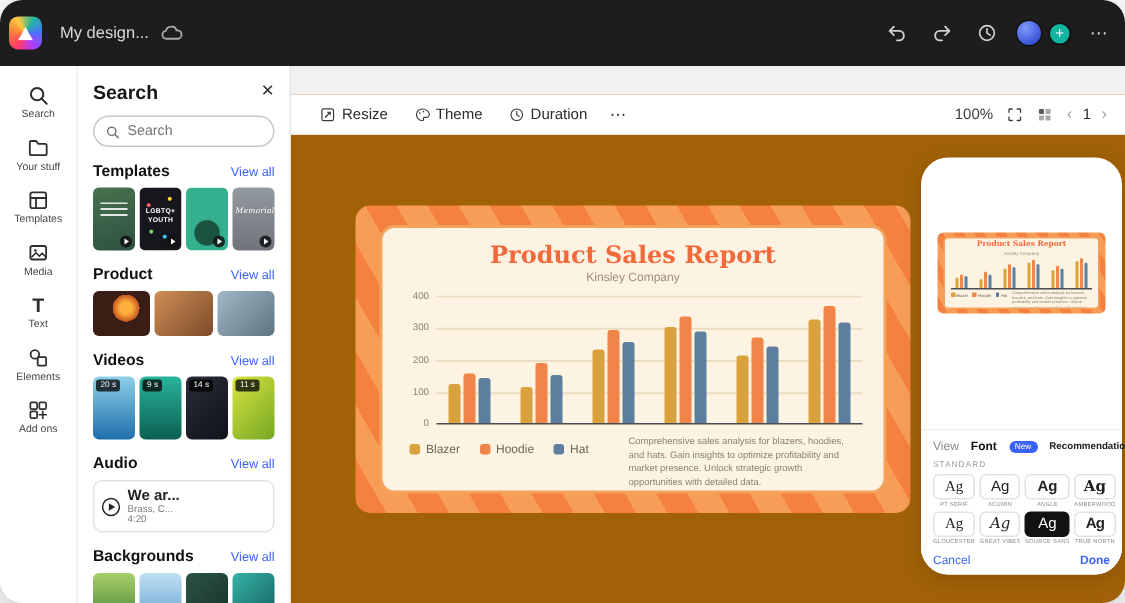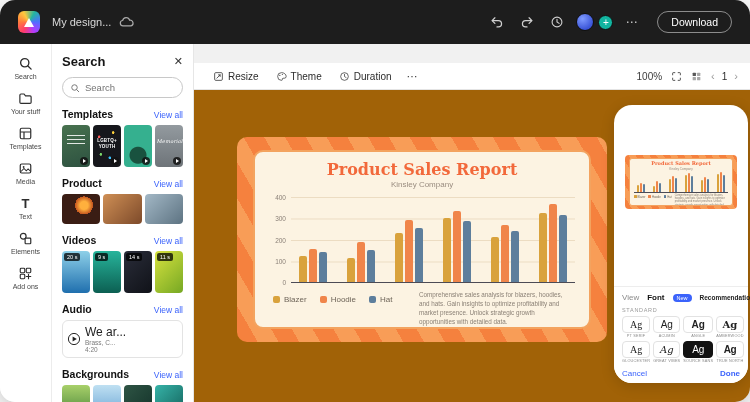--- a/index.html
+++ b/index.html
@@ -3,21 +3,21 @@
 <meta charset="utf-8">
 <style>
   :root{ --accent:#3B63FB; }
   *{box-sizing:border-box; margin:0; padding:0;}
   body{margin:0; background:#ffffff; font-family:"Liberation Sans",sans-serif;}
   .app{position:relative; width:750px; height:402px; border-radius:15px; overflow:hidden;
        background:#f1f1f1; box-shadow:0 6px 28px rgba(0,0,0,.28);}
 
   
   .topbar{position:absolute; top:0; left:0; right:0; height:44px; background:#1d1d1d;
-          display:flex; align-items:center; padding:0 18px; gap:8px; z-index:9;}
+          display:flex; align-items:center; padding:0 6px; gap:8px; z-index:9;}
   .logo{width:22px; height:22px; border-radius:6px; flex:0 0 auto;
         background:conic-gradient(from 210deg,#ff3b6b,#ff7a3d,#ffc83d,#23b5a0,#4e6fff,#b03bff,#ff3b6b); position:relative;}
   .logo::after{content:""; position:absolute; left:6px; right:6px; top:7px; bottom:6px; background:#fff;
         clip-path:polygon(50% 0,100% 100%,0 100%);}
   .doc-title{color:#d9d9d9; font-size:11px; margin-left:4px;}
   .cloudicon{color:#a9a9a9; display:flex; align-items:center;}
   .tb-spacer{flex:1;}
   .tb-icon{width:22px; height:22px; display:flex; align-items:center; justify-content:center; color:#cfcfcf;}
   .tb-icon svg{width:14px; height:14px;}
   .flip{transform:scaleX(-1);}
@@ -81,21 +81,21 @@
   .b1{background:linear-gradient(180deg,#a8d06a,#4f8a3c);}
   .b2{background:linear-gradient(180deg,#bfe0f2,#6fa8d6);}
   .b3{background:linear-gradient(135deg,#2e5444,#14332a);}
   .b4{background:linear-gradient(135deg,#36b3a8,#14635c);}
   .badge-dur{position:absolute; top:2px; left:2px; background:rgba(0,0,0,.75); color:#fff; font-size:5.5px;
        padding:1px 3px; border-radius:2px;}
   .audio-row{display:flex; gap:4px;}
   .audio-card{flex:1; border:1px solid #e3e3e3; border-radius:6px; padding:4px 4px; display:flex; gap:4px; align-items:center; min-width:0;}
   .audio-card svg{width:14px; height:14px; flex:0 0 auto;}
   .audio-text{min-width:0;}
-  .audio-title{font-size:12px; font-weight:normal; color:#222; white-space:nowrap; overflow:hidden; text-overflow:ellipsis;}
+  .audio-title{font-size:10px; font-weight:bold; color:#222; white-space:nowrap; overflow:hidden; text-overflow:ellipsis;}
   .audio-sub{font-size:6.5px; color:#7a7a7a; white-space:nowrap; overflow:hidden; text-overflow:ellipsis;}
   .audio-dur{font-size:6.5px; color:#7a7a7a;}
 
   
   .main{position:absolute; top:44px; left:194px; right:0; bottom:0; background:#a16207;margin-top:19px;}
   .toolbar{height:27px; background:#fff; border-bottom:1px solid #e4e4e4; display:flex; align-items:center;
            padding:0 12px; gap:3px;}
   .tool-btn{display:flex; align-items:center; gap:4px; font-size:10px; color:#2c2c2c; padding:3px 7px; border-radius:5px; cursor:pointer;}
   .tool-btn svg{width:11px; height:11px; color:#3c3c3c;}
   .tool-more{font-size:11px; color:#3c3c3c; padding:0 5px; letter-spacing:1px;}
@@ -194,21 +194,20 @@
     </span>
     <span class="tb-icon">
       <svg viewBox="0 0 20 20">
           <circle cx="10" cy="10" r="7" fill="none" stroke="currentColor" stroke-width="1.6"></circle>
           <path d="M10 6v4l3 2" fill="none" stroke="currentColor" stroke-width="1.6" stroke-linecap="round"></path>
         </svg>
     </span>
     <span class="avatar"></span>
     <span class="invite">+</span>
     <span class="tb-icon moretxt">⋯</span>
-    <button class="btn-dl">Download</button>
   </header>
 
   <nav class="rail">
     <div class="rail-item">
       <svg viewBox="0 0 20 20">
           <circle cx="9" cy="9" r="5.5" fill="none" stroke="currentColor" stroke-width="1.8"></circle>
           <path d="M13.2 13.2 17.5 17.5" stroke="currentColor" stroke-width="1.8" stroke-linecap="round"></path>
         </svg>
       <span class="rail-label">Search</span>
     </div>

